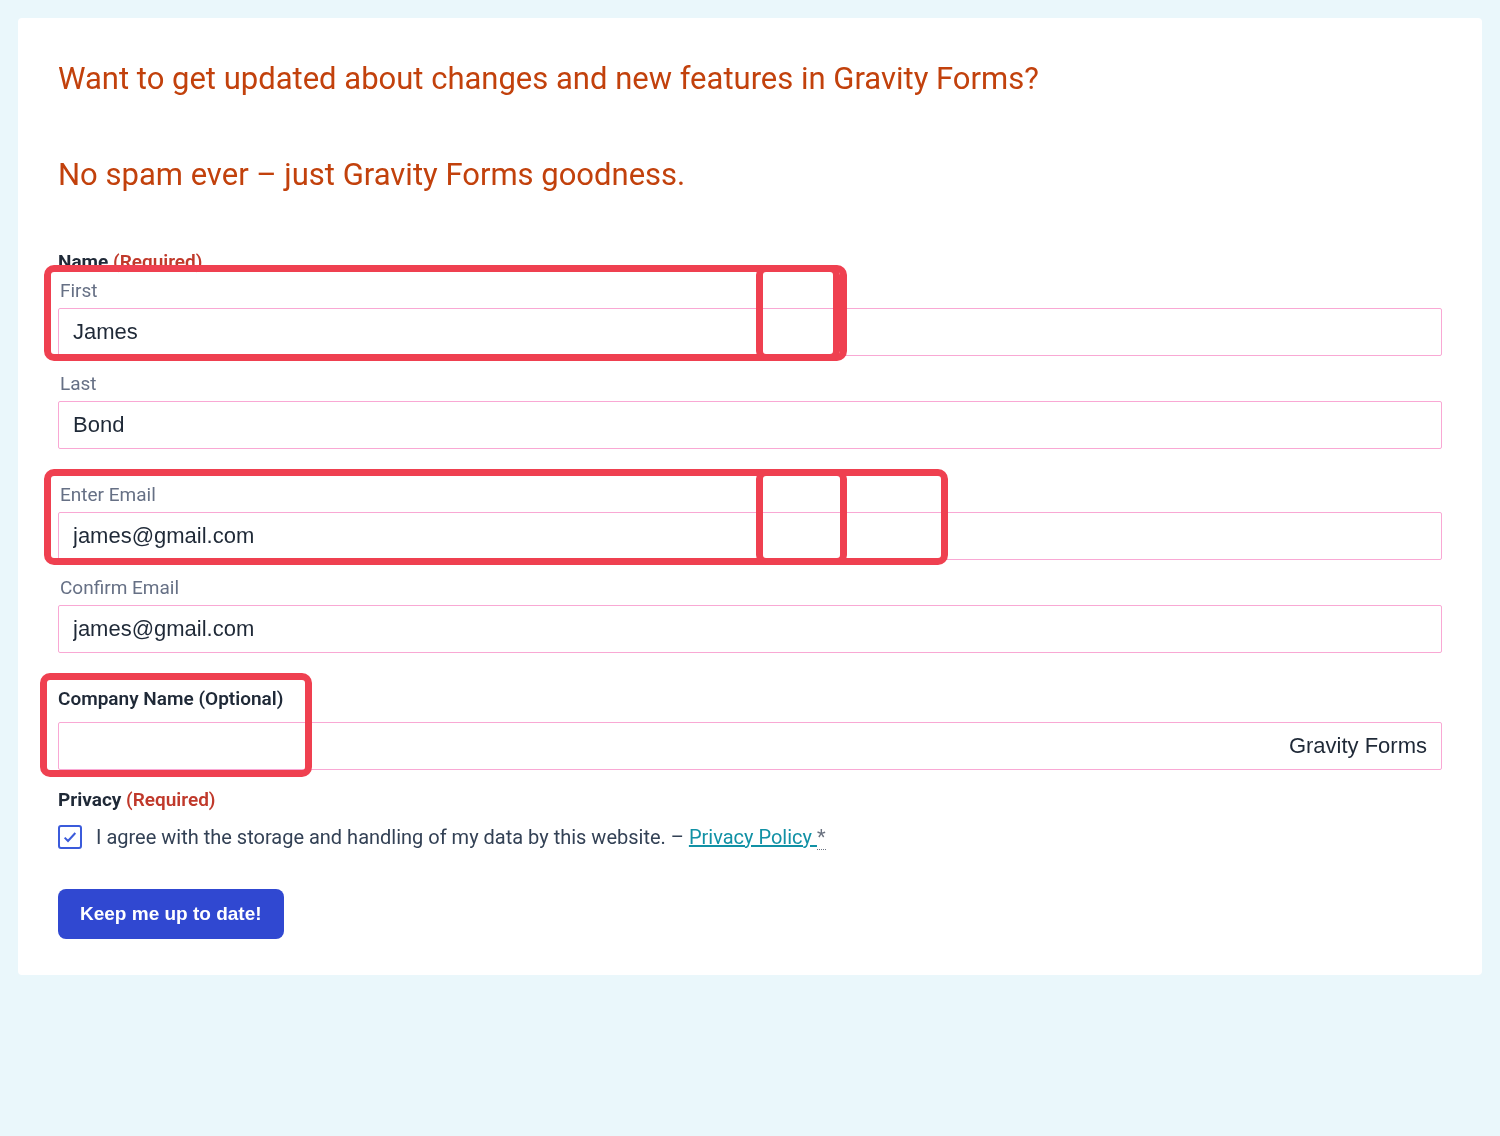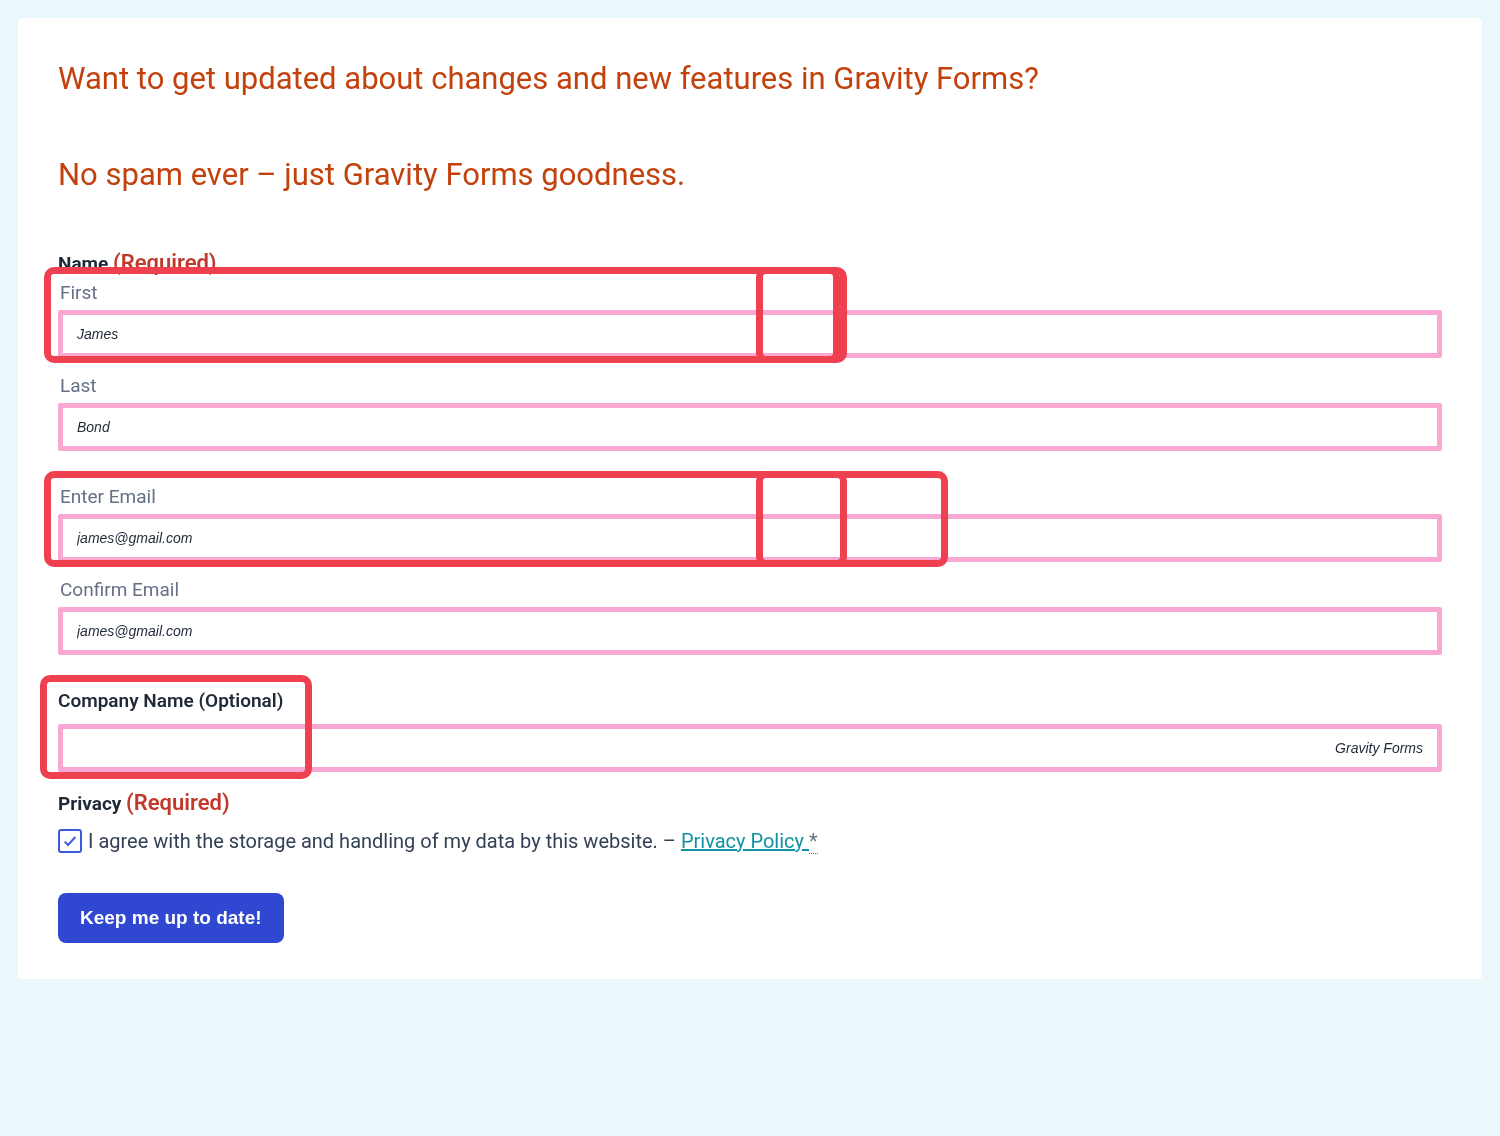--- a/index.html
+++ b/index.html
@@ -27,21 +27,21 @@
   .field-block { margin-bottom: 18px; }
   .field-title {
     font-size: 19px;
     font-weight: 700;
     color: #1f2937;
     margin: 0 0 6px 0;
   }
   .req {
     color: #c0392b;
     font-weight: 600;
-    font-size: 22px;
+    font-size: 19px;
   }
   .sublabel {
     font-size: 19px;
     color: #667085;
     margin: 0 0 6px 2px;
   }
   .row {
     display: flex;
     gap: 16px;
     width: 100%;
@@ -49,27 +49,26 @@
     flex-direction: column;
   }
   .col {
     flex: 1;
     min-width: 0;
     position: relative;
   }
   input[type="text"], input[type="email"] {
     width: 100%;
     height: 48px;
-    border: 5px solid #f9a8d4;
+    border: 1px solid #f9a8d4;
     border-radius: 2px;
     padding: 0 14px;
-    font-size: 14px;
+    font-size: 22px;
     color: #1f2937;
     background: #fff;
-    font-style: italic;
   }
 
   
   .hl-wrap { position: relative; margin-bottom: 34px; }
   .hl-name-first {
     position: absolute;
     border: 7px solid #ef4050;
     border-radius: 10px;
     top: -14px; left: -14px;
     height: 96px;
@@ -112,21 +111,21 @@
     top: -14px; left: -18px;
     height: 104px;
     width: 272px;
     pointer-events: none;
   }
 
   .privacy-block { }
   .privacy-row {
     display: flex;
     align-items: center;
-    gap: 6px;
+    gap: 14px;
     margin-top: 14px;
     font-size: 20px;
     color: #334155;
   }
   .chk {
     width: 24px; height: 24px;
     border: 2px solid #3b5bdb;
     border-radius: 3px;
     display: inline-flex;
     align-items: center;

